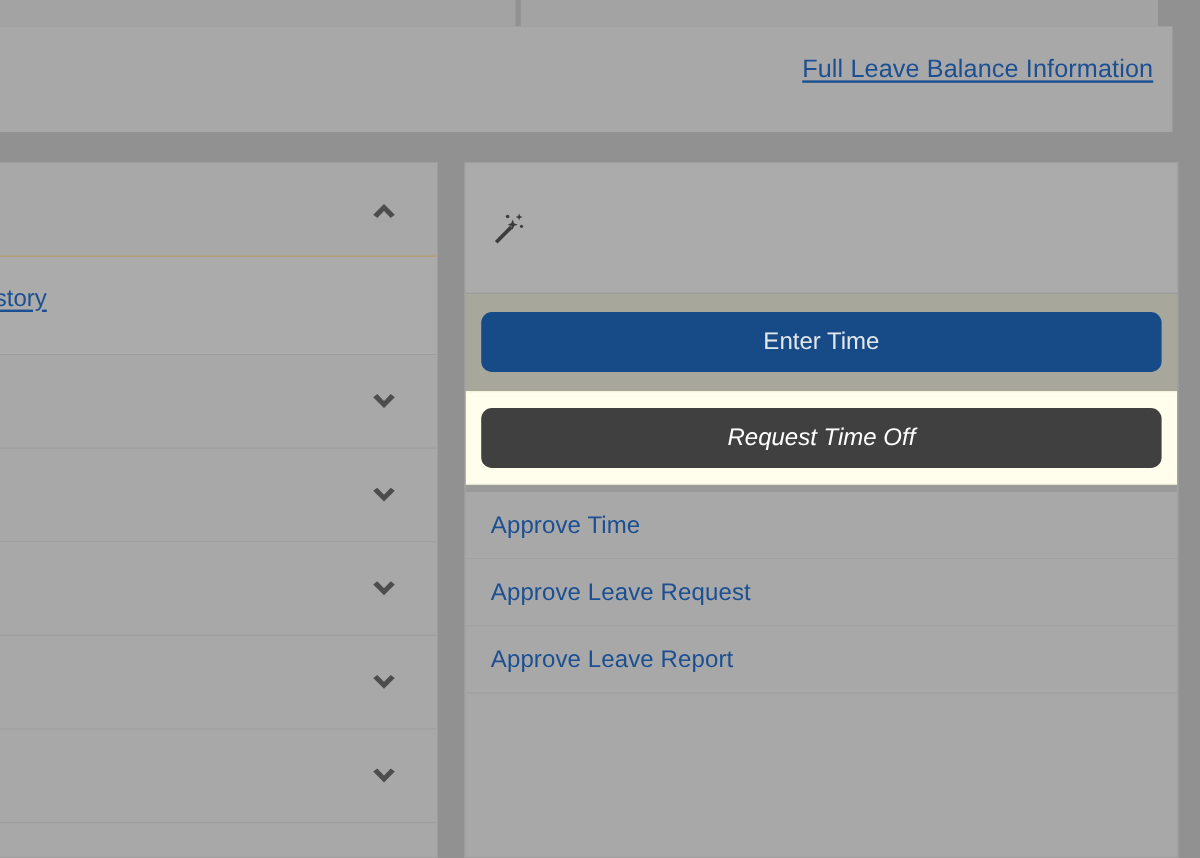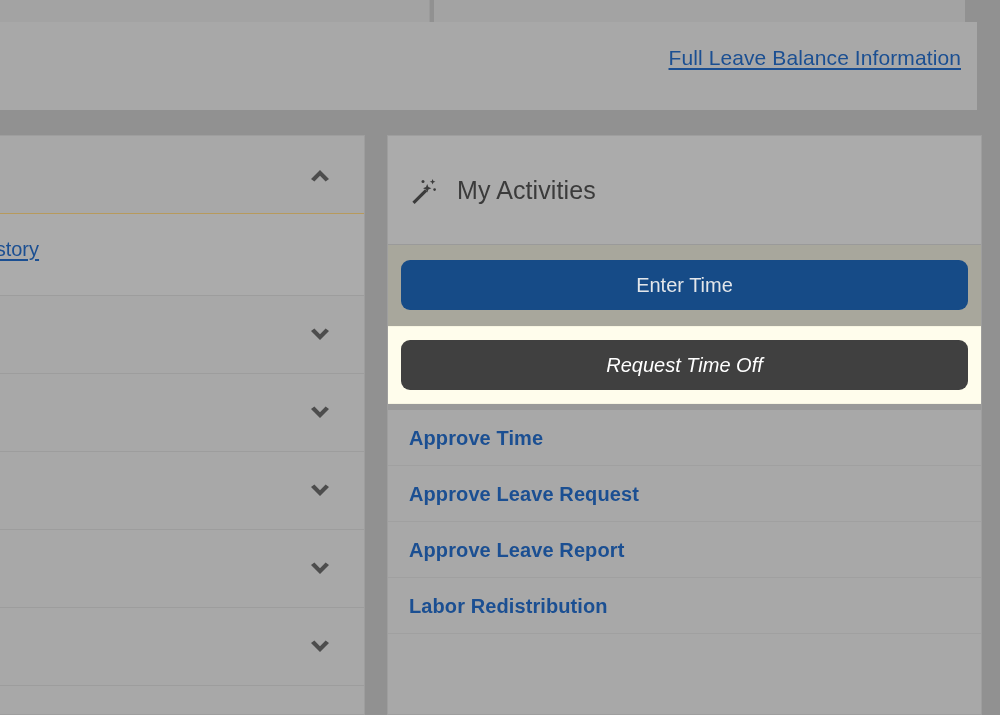--- a/index.html
+++ b/index.html
@@ -210,21 +210,21 @@
     border-top: 1px solid #f7f5e2;
     border-bottom: 1px solid #f7f5e2;
   }
 
   .band-divider {
     height: 6px;
     background: #9a9a9a;
   }
 
   
-  .act-list { background: #a8a8a8; font-weight: bold; }
+  .act-list { background: #a8a8a8; }
   .act-item {
     height: 56px;
     line-height: 56px;
     padding-left: 21px;
     box-sizing: border-box;
     border-bottom: 1px solid #a0a0a0;
     background: #a8a8a8;
     cursor: pointer;
   }
   .act-item-label {
@@ -313,21 +313,20 @@
       <div class="card-header-inner">
         <span class="wand-icon">
           <svg width="28" height="28" viewBox="0 0 28 28" aria-hidden="true">
             <path d="M3.4 24.8 L16.0 12.2 L18.2 14.4 L5.6 27.0 Z" fill="#3b3b3b"></path>
             <path d="M18.2 7.0 L19.4 10.0 L22.4 11.2 L19.4 12.4 L18.2 15.4 L17.0 12.4 L14.0 11.2 L17.0 10.0 Z" fill="#3b3b3b"></path>
             <path d="M23.6 2.0 L24.4 4.0 L26.4 4.8 L24.4 5.6 L23.6 7.6 L22.8 5.6 L20.8 4.8 L22.8 4.0 Z" fill="#3b3b3b"></path>
             <circle cx="14.0" cy="4.4" r="1.5" fill="#3b3b3b"></circle>
             <circle cx="25.6" cy="12.6" r="1.3" fill="#3b3b3b"></circle>
           </svg>
         </span>
-        <span class="card-title">My Activities</span>
       </div>
     </div>
 
     <div class="btn-band">
       <button class="act-btn primary-dark">Enter Time</button>
     </div>
     <div class="btn-band-lower"></div>
 
     <div class="highlight-wrap">
       <button class="act-btn primary-bright">Request Time Off</button>
@@ -338,20 +337,17 @@
     <div class="act-list">
       <div class="act-item">
         <span class="act-item-label">Approve Time</span>
       </div>
       <div class="act-item">
         <span class="act-item-label">Approve Leave Request</span>
       </div>
       <div class="act-item">
         <span class="act-item-label">Approve Leave Report</span>
       </div>
-      <div class="act-item">
-        <span class="act-item-label">Labor Redistribution</span>
-      </div>
     </div>
 
   </div>
 
 </div>
 
 </body></html>

